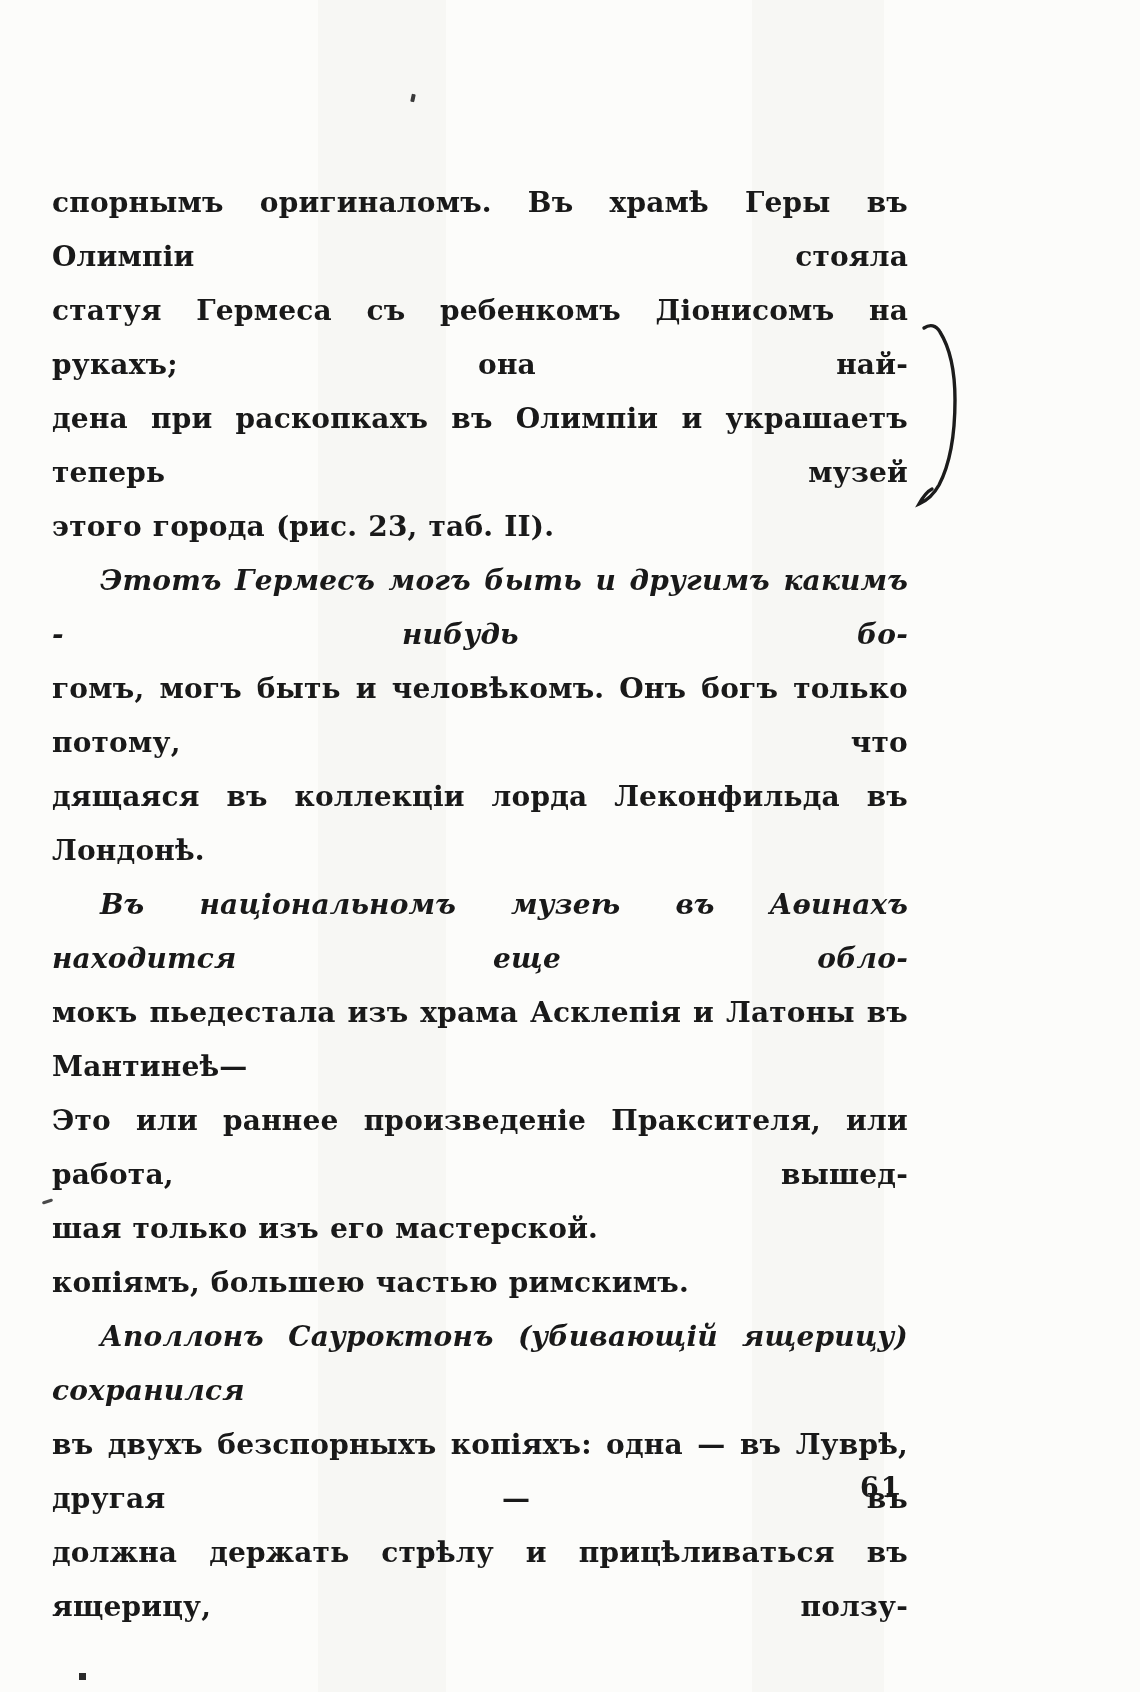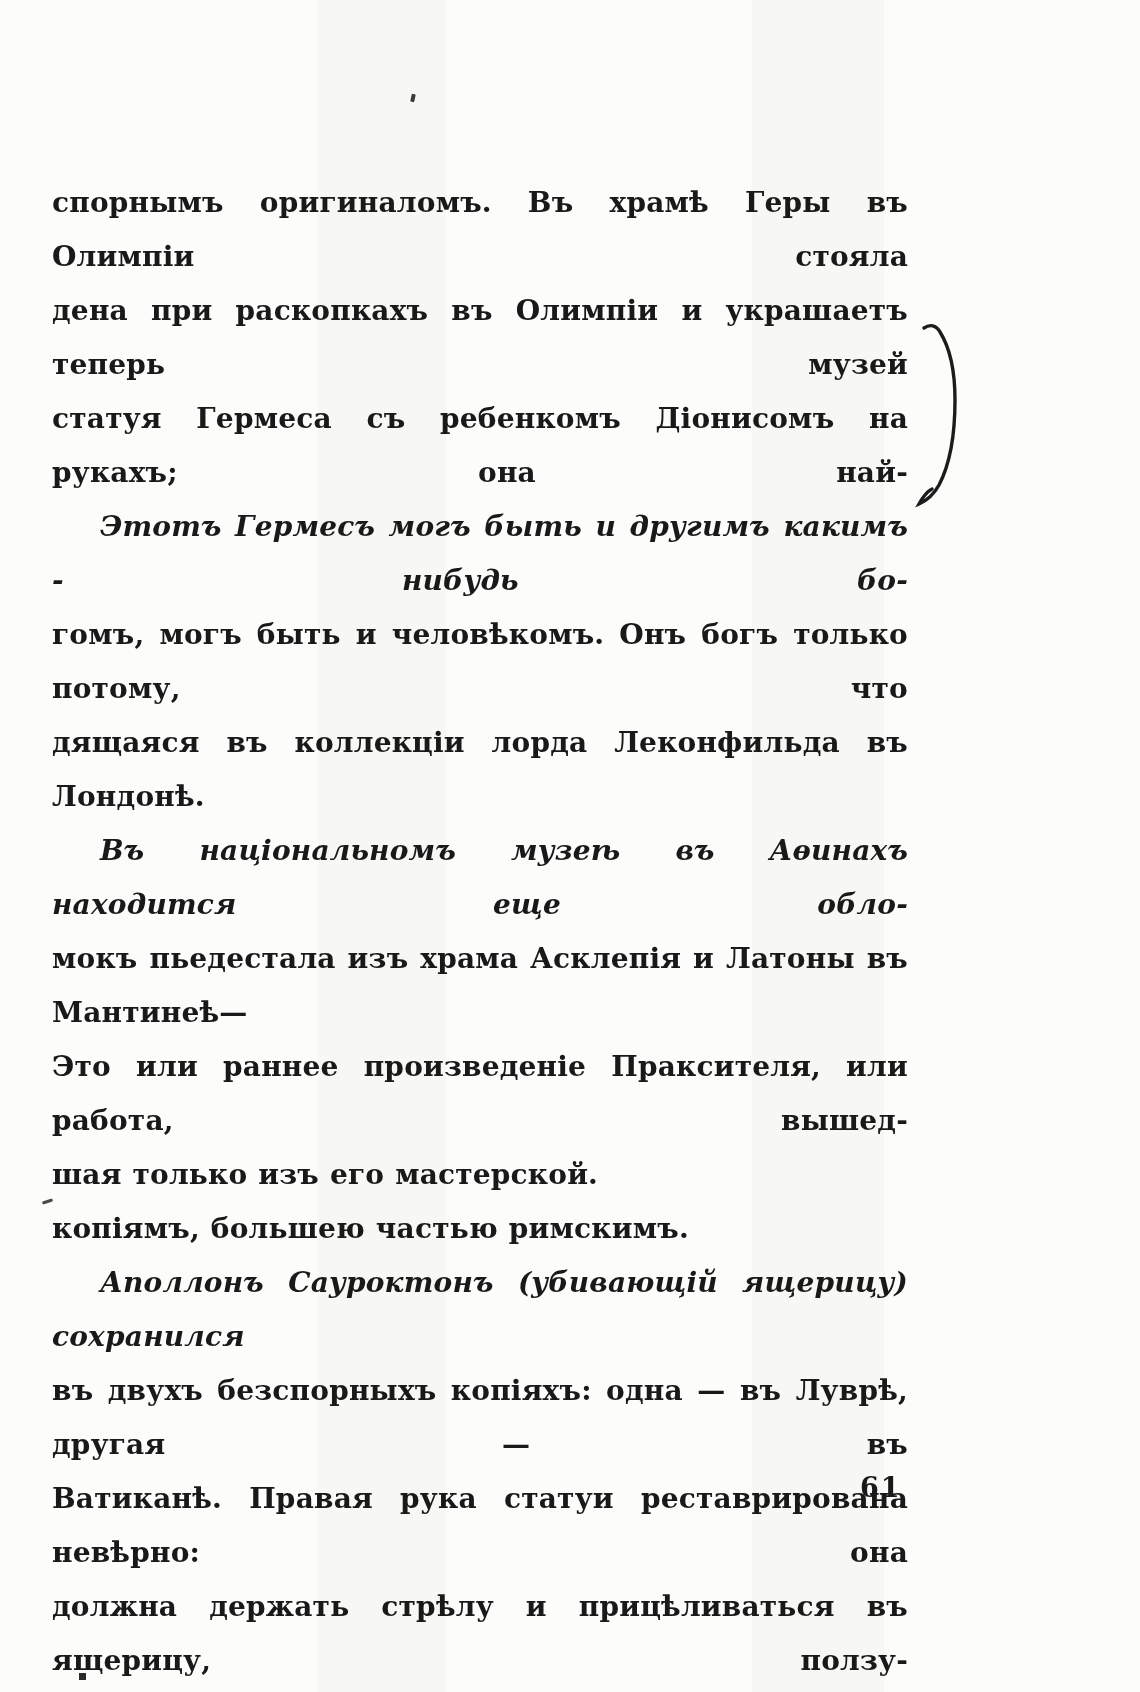--- a/index.html
+++ b/index.html
@@ -73,30 +73,30 @@
 <div class="ink-speck-top"></div>
 <div class="ink-dash-left"></div>
 <div class="ink-dot-bottom"></div>
 
 <svg class="margin-curve" viewBox="0 0 64 186" xmlns="http://www.w3.org/2000/svg">
   <path d="M16 6 C22 2 28 3 32 10 C42 26 47 46 47 78 C47 112 42 142 31 163 C26 172 18 179 11 182 C16 173 20 169 24 167" fill="none" stroke="#1c1c1c" stroke-width="3.4" stroke-linecap="round"></path>
 </svg>
 
 <div class="text-block">
   <div class="line">спорнымъ оригиналомъ. Въ храмѣ Геры въ Олимпіи стояла</div>
+  <div class="line">статуя Гермеса съ ребенкомъ Діонисомъ на рукахъ; она най-</div>
   <div class="line">дена при раскопкахъ въ Олимпіи и украшаетъ теперь музей</div>
-  <div class="line">статуя Гермеса съ ребенкомъ Діонисомъ на рукахъ; она най-</div>
+  <div class="line last">этого города (рис. 23, таб. II).</div>
   <div class="line indent">Этотъ Гермесъ могъ быть и другимъ какимъ - нибудь бо-</div>
   <div class="line">гомъ, могъ быть и человѣкомъ. Онъ богъ только потому, что</div>
   <div class="line last">дящаяся въ коллекціи лорда Леконфильда въ Лондонѣ.</div>
   <div class="line indent">Въ національномъ музеѣ въ Аѳинахъ находится еще обло-</div>
   <div class="line">мокъ пьедестала изъ храма Асклепія и Латоны въ Мантинеѣ—</div>
   <div class="line">Это или раннее произведеніе Праксителя, или работа, вышед-</div>
   <div class="line last">шая только изъ его мастерской.</div>
   <div class="line last">копіямъ, большею частью римскимъ.</div>
   <div class="line indent">Аполлонъ Сауроктонъ (убивающій ящерицу) сохранился</div>
   <div class="line">въ двухъ безспорныхъ копіяхъ: одна — въ Луврѣ, другая — въ</div>
-  <div class="line">Ватиканѣ. Правая рука статуи реставрирована невѣрно: она</div>
   <div class="line">должна держать стрѣлу и прицѣливаться въ ящерицу, ползу-</div>
 
 </div>
 
 <div class="page-number">61</div>
 
 </body></html>

